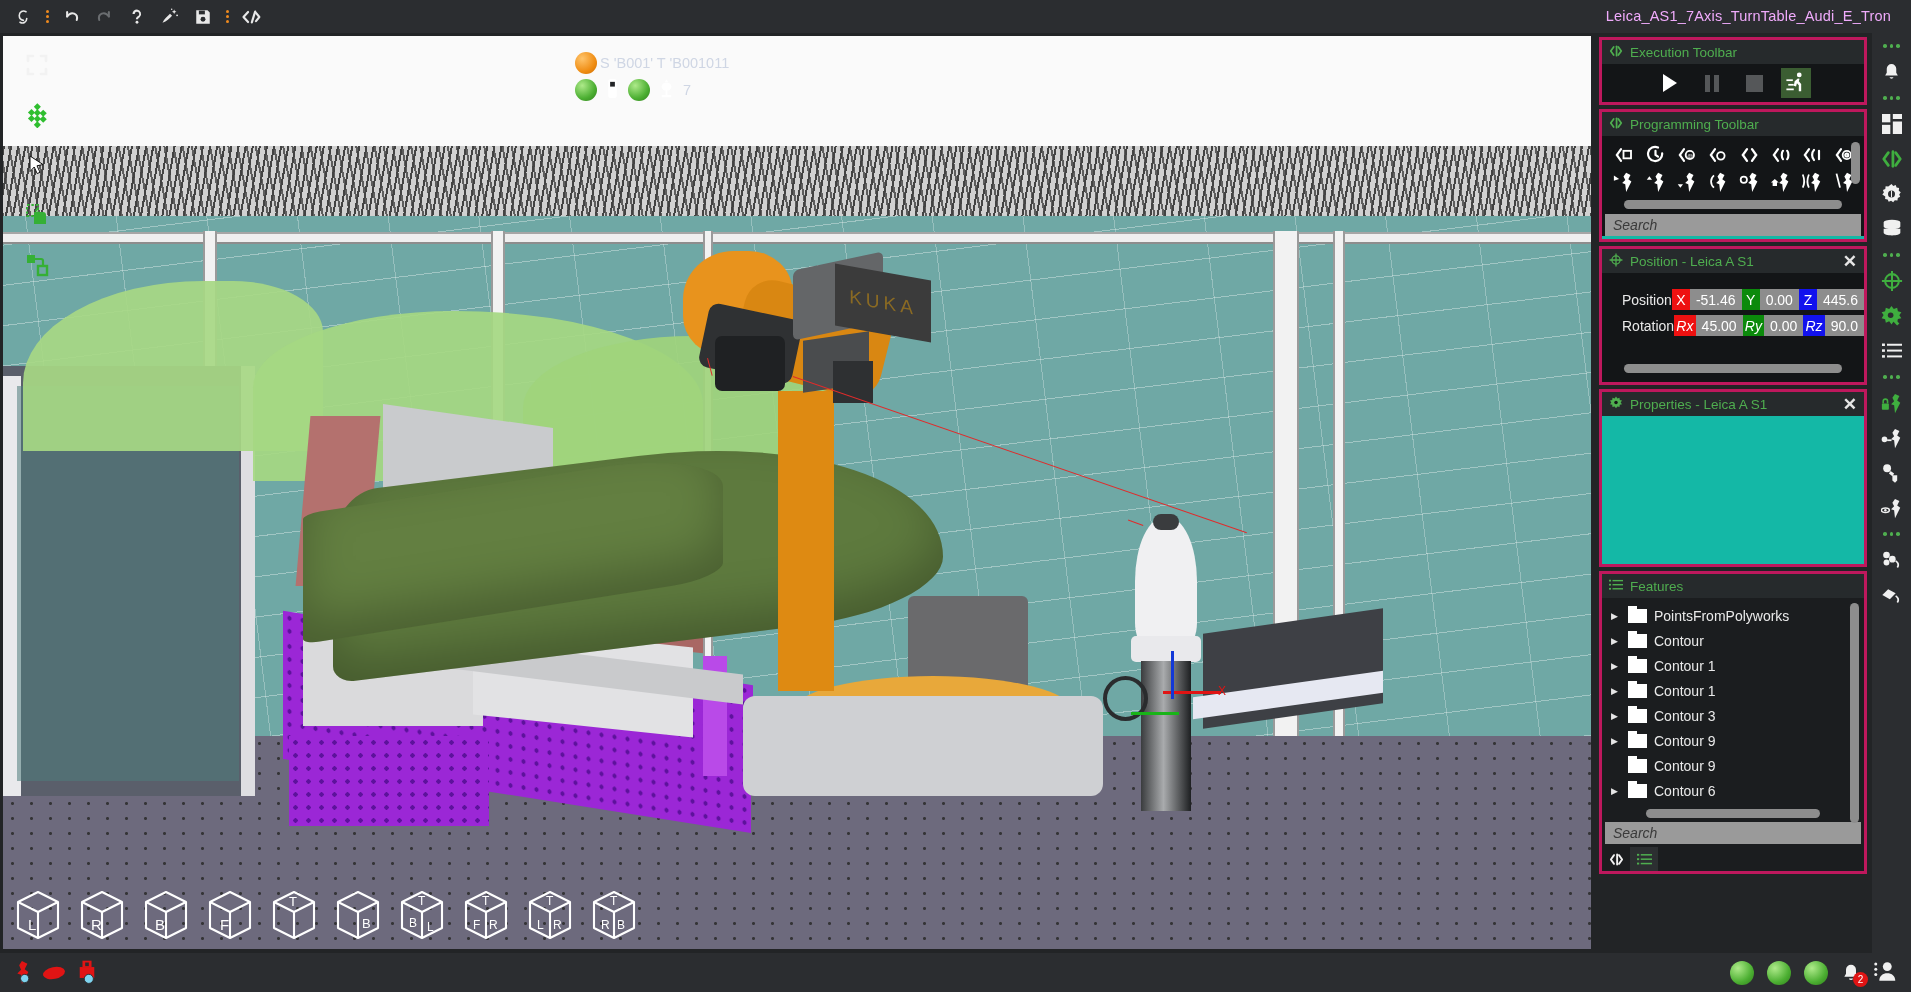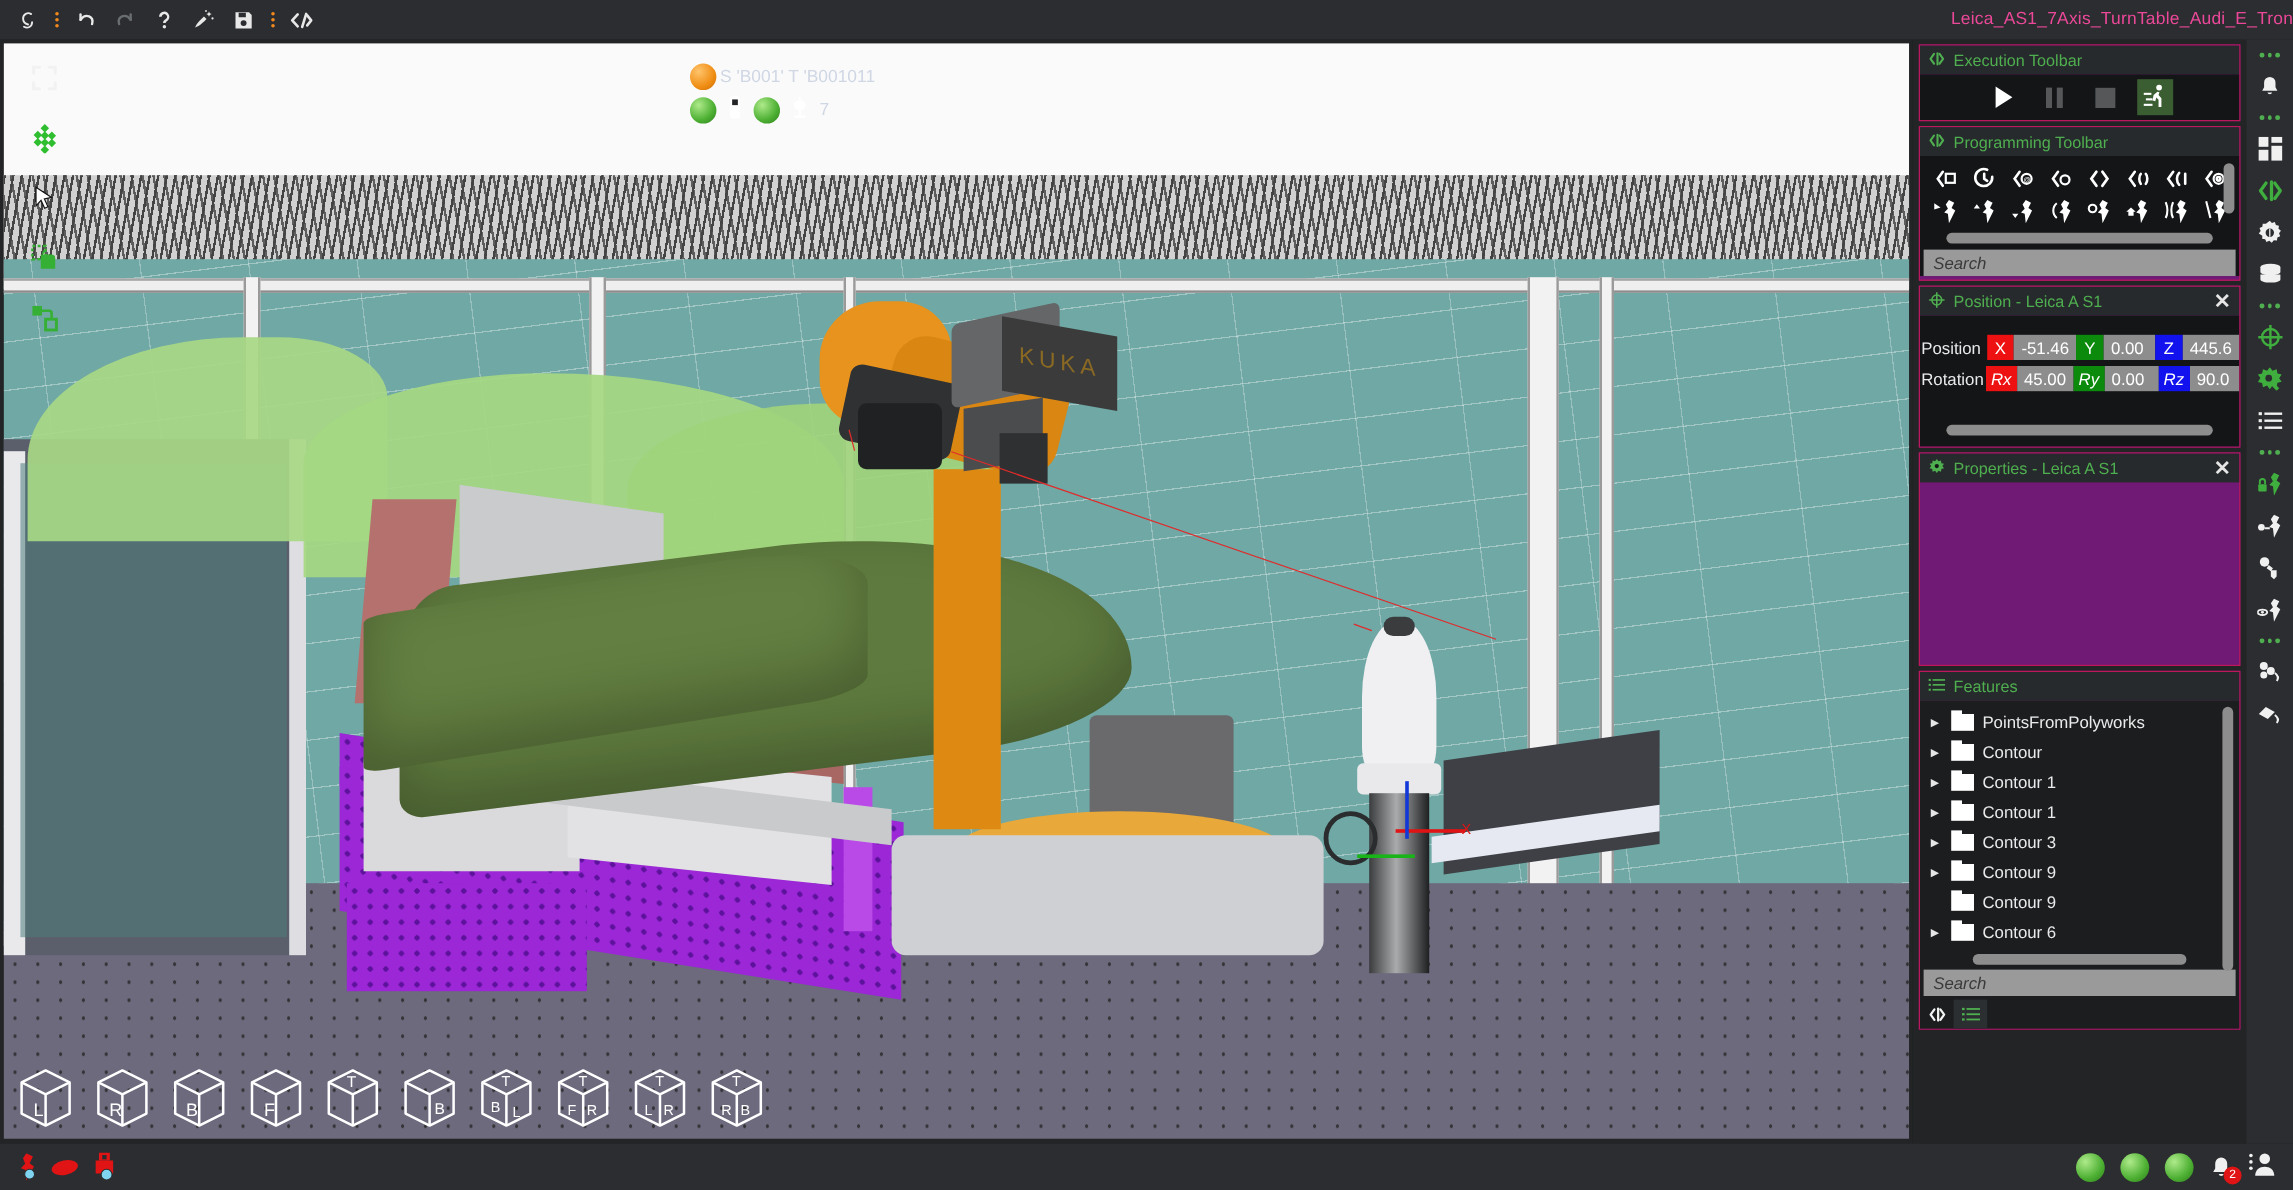--- a/index.html
+++ b/index.html
@@ -9,22 +9,22 @@
   
   .titlebar{ position:absolute; left:0; top:0; width:1911px; height:33px;
     background:#2b2d30; display:flex; align-items:center; }
   .tb-tools{ display:flex; align-items:center; gap:3px; padding-left:8px; }
   .tb-btn{ width:30px; height:27px; display:flex; align-items:center; justify-content:center;
     color:#e8e8e8; }
   .tb-btn.dim{ color:#6a6d70; }
   .tb-dots{ width:12px; height:27px; display:flex; flex-direction:column;
     align-items:center; justify-content:center; gap:2px; }
   .tb-dots i{ width:3px; height:3px; border-radius:50%; background:#f08a1e; display:block; }
-  .apptitle{ position:absolute; right:0; top:0; height:33px; line-height:33px;
-    color:#ec4899; font-size:14.5px; letter-spacing:.2px; }
+  .apptitle{ position:absolute; right:20px; top:0; height:33px; line-height:33px;
+    color:#f0abfc; font-size:14.5px; letter-spacing:.2px; }
 
   
   .viewport{ position:absolute; left:0; top:33px; width:1594px; height:920px;
     background:#222426; overflow:hidden; }
   .vp-inner{ position:absolute; left:3px; top:3px; width:1588px; height:913px; overflow:hidden; }
 
   
   .scene{ position:absolute; inset:0; background:#252729; }
   .ceiling{ position:absolute; left:0; top:0; width:100%; height:205px; background:#fafafa; }
   .ceiling:after{ content:""; position:absolute; left:0; bottom:0; width:100%; height:95px;
@@ -83,21 +83,21 @@
   .orb.green{ background:radial-gradient(circle at 33% 30%, #aeea8a, #4caf32 60%, #2e7d1b); }
 
   
   .cubebar{ position:absolute; left:3px; bottom:3px; width:648px; height:63px;
     display:flex; align-items:center; gap:0; z-index:40; }
   .cube{ width:64px; height:58px; position:relative; }
 
   
   .dock{ position:absolute; left:1594px; top:33px; width:278px; height:920px;
     background:#222426; padding:4px 5px 0 5px; }
-  .panel{ background:#701a75; border:1px solid #be185d; margin-bottom:4px; }
+  .panel{ background:#14b8a6; border:3px solid #be185d; margin-bottom:4px; }
   .p-head{ height:24px; display:flex; align-items:center; gap:7px; padding:0 7px;
     background:#262a2c; color:#4fae4f; font-size:13.5px; }
   .p-head .x{ margin-left:auto; color:#e6e6e6; font-size:17px; line-height:1;
     font-weight:700; cursor:pointer; }
   .p-body{ background:#1b1d1f; }
 
   .exec-row{ height:38px; display:flex; align-items:center; justify-content:center; gap:12px; }
   .exec-btn{ width:30px; height:30px; display:flex; align-items:center; justify-content:center; }
   .exec-btn.sel{ background:#3b5d32; }
 
@@ -105,21 +105,21 @@
     gap:2px 0; }
   .prog-ic{ height:25px; display:flex; align-items:center; justify-content:center;
     color:#f2f2f2; }
   .vscroll{ position:absolute; right:4px; top:6px; width:9px; height:42px;
     background:#8d8d8d; border-radius:5px; }
   .hscroll{ height:9px; margin:4px 22px 5px 22px; background:#8d8d8d; border-radius:5px; }
   .searchbox{ height:22px; margin:0 3px 3px 3px; background:#9a9a9a; color:#3a3a3a;
     font-style:italic; font-size:14px; display:flex; align-items:center; padding-left:8px; }
 
   .pos-body{ padding:16px 0 4px 0; }
-  .pos-row{ display:flex; align-items:center; gap:0; margin-bottom:5px; padding-left:1px; }
+  .pos-row{ display:flex; align-items:center; gap:0; margin-bottom:5px; padding-left:20px; }
   .pos-lab{ width:62px; color:#e9e9e9; font-size:14px; }
   .axis{ width:26px; height:21px; display:flex; align-items:center; justify-content:center;
     color:#fff; font-size:14px; }
   .axis.x{ background:#ee1111; } .axis.y{ background:#0b8a0b; } .axis.z{ background:#1212ee; }
   .axis.w{ width:30px;font-style:italic; }
   .val{ height:21px; background:#8d8d8d; color:#fff; font-size:14px;
     display:flex; align-items:center; padding:0 6px; }
 
   .prop-row{ display:flex; align-items:center; height:26px; padding-left:4px; }
   .prop-lab{ width:90px; color:#e9e9e9; font-size:13.5px; }

